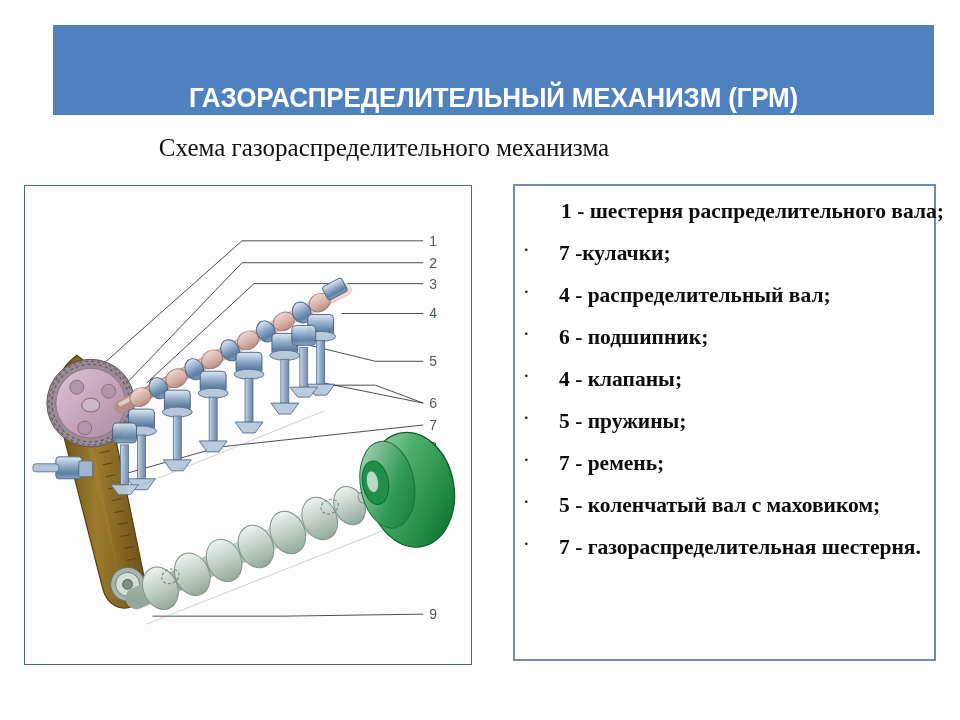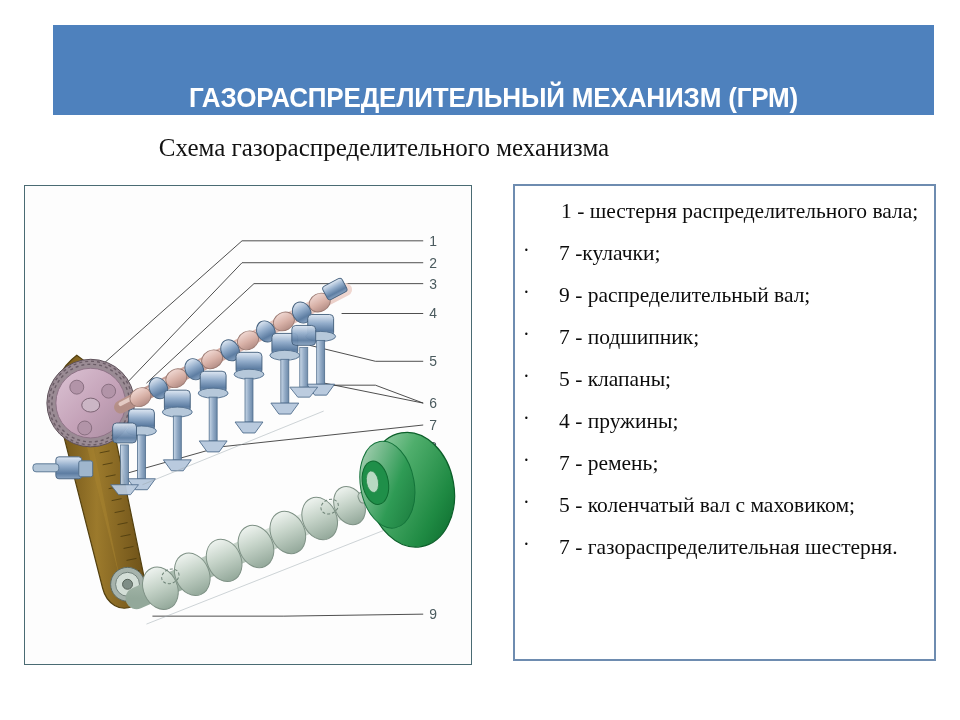--- a/index.html
+++ b/index.html
@@ -102,20 +102,21 @@
     line-height: 1.05;
     color: #0c0c0c;
     text-align: left;
     padding-left: 2px;
   }
   .legend-bullet.hidden { visibility: hidden; }
   .legend-text {
     flex: 1;
     padding-left: 16px;
     text-indent: 0;
+    font-weight: bold;
   }
   .legend-item.first .legend-text { padding-left: 18px; }
 </style>
 </head>
 <body>
 
 <div class="header-band"></div>
 <div class="slide-title">ГАЗОРАСПРЕДЕЛИТЕЛЬНЫЙ МЕХАНИЗМ  (ГРМ)</div>
 <div class="slide-subtitle">Схема газораспределительного механизма</div>
 
@@ -356,36 +357,36 @@
     <span class="legend-text">1 - шестерня распределительного вала;</span>
   </div>
 
   <div class="legend-item">
     <span class="legend-bullet">·</span>
     <span class="legend-text">7 -кулачки;</span>
   </div>
 
   <div class="legend-item">
     <span class="legend-bullet">·</span>
-    <span class="legend-text">9 - распределительный вал;</span>
-  </div>
-
-  <div class="legend-item">
-    <span class="legend-bullet">·</span>
-    <span class="legend-text"> 7 - подшипник;</span>
-  </div>
-
-  <div class="legend-item">
-    <span class="legend-bullet">·</span>
-    <span class="legend-text"> 5 - клапаны;</span>
-  </div>
-
-  <div class="legend-item">
-    <span class="legend-bullet">·</span>
-    <span class="legend-text">4 - пружины;</span>
+    <span class="legend-text">4 - распределительный вал;</span>
+  </div>
+
+  <div class="legend-item">
+    <span class="legend-bullet">·</span>
+    <span class="legend-text"> 6 - подшипник;</span>
+  </div>
+
+  <div class="legend-item">
+    <span class="legend-bullet">·</span>
+    <span class="legend-text"> 4 - клапаны;</span>
+  </div>
+
+  <div class="legend-item">
+    <span class="legend-bullet">·</span>
+    <span class="legend-text">5 - пружины;</span>
   </div>
 
   <div class="legend-item">
     <span class="legend-bullet">·</span>
     <span class="legend-text">7 - ремень;</span>
   </div>
 
   <div class="legend-item">
     <span class="legend-bullet">·</span>
     <span class="legend-text">5 - коленчатый вал с маховиком;</span>

